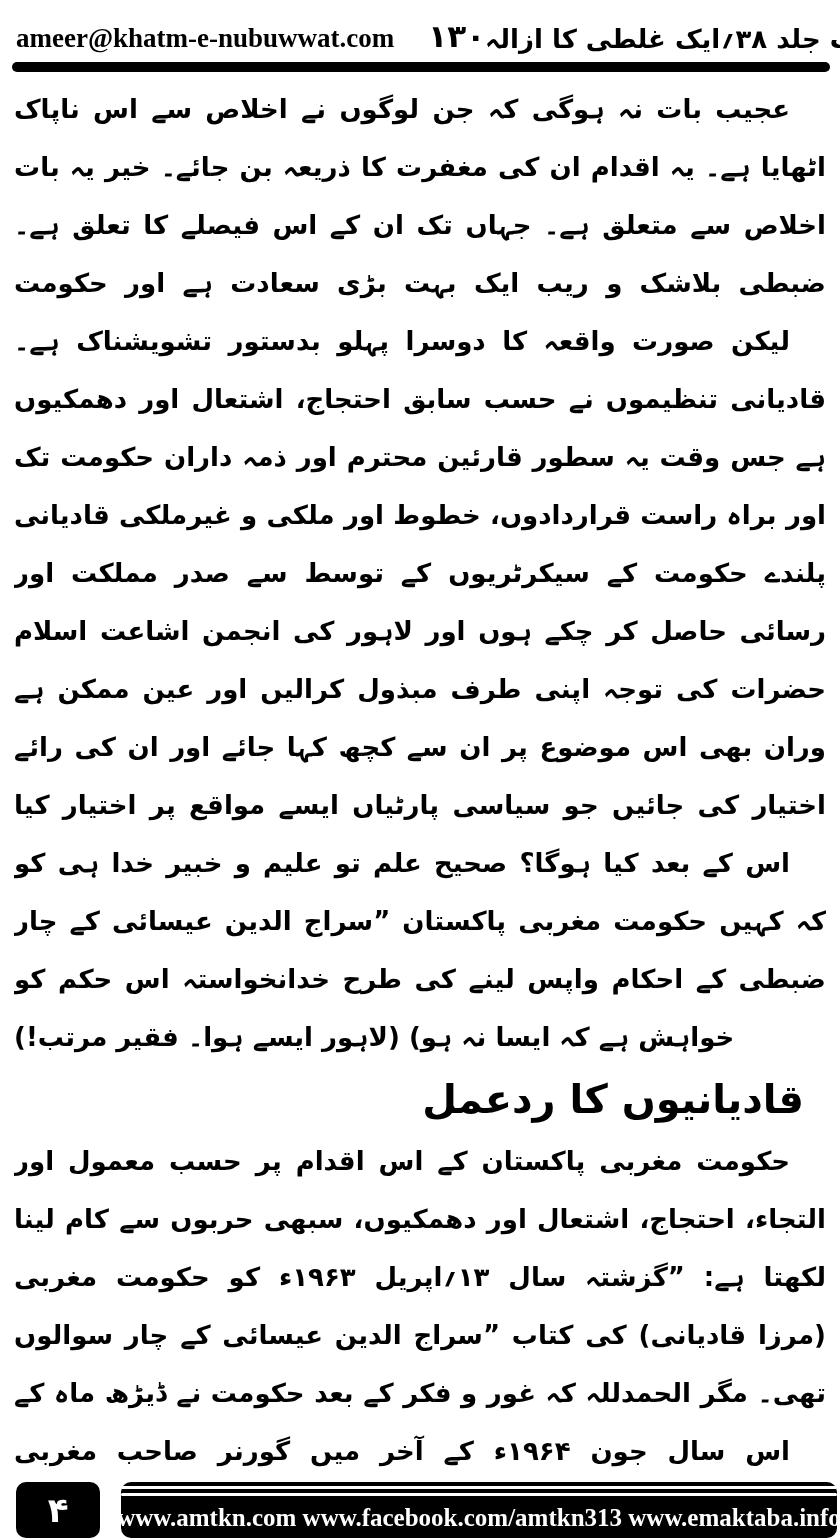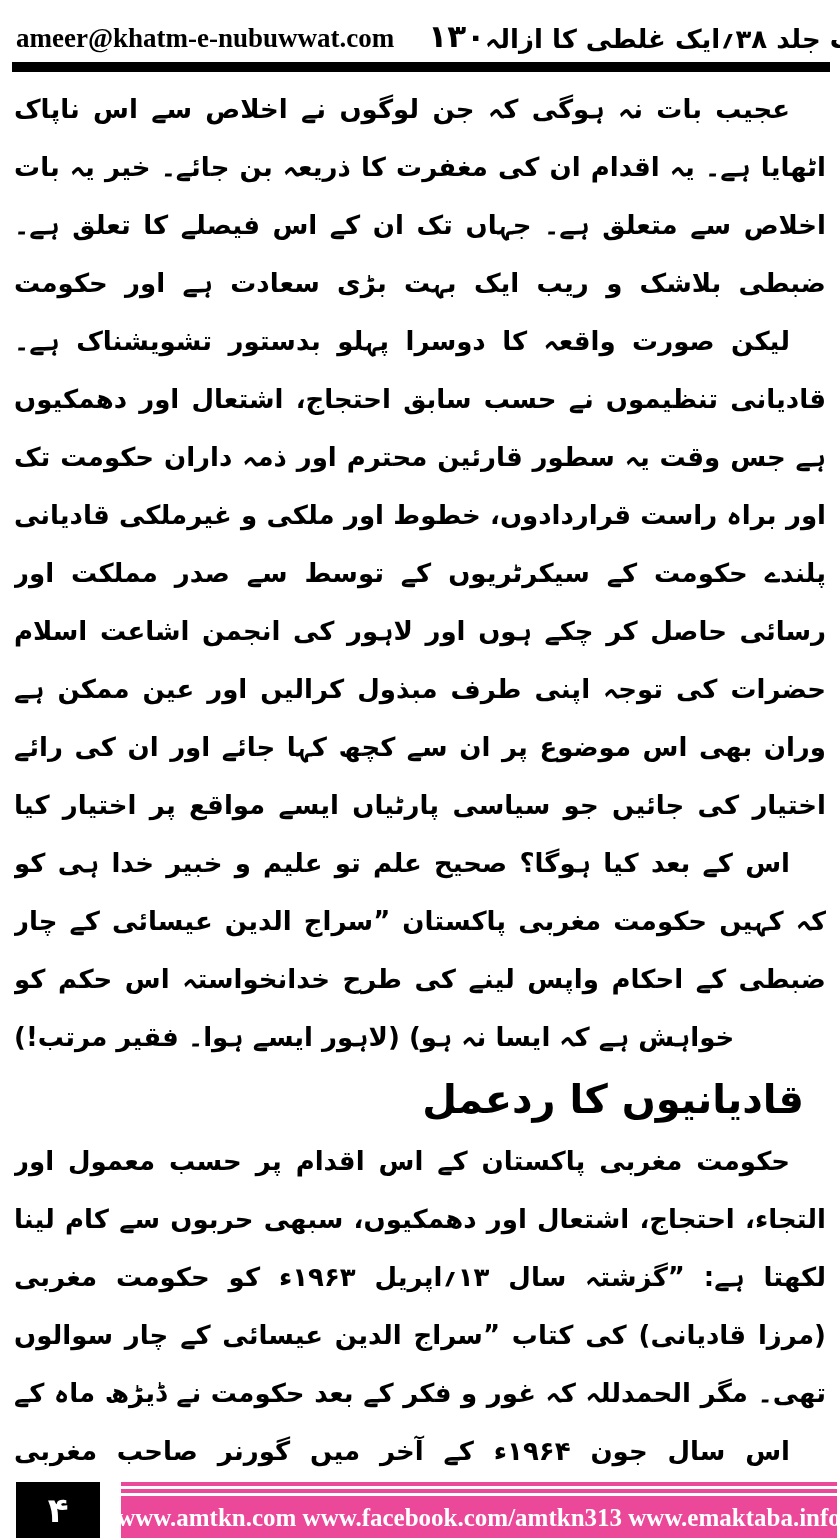--- a/index.html
+++ b/index.html
@@ -1,15 +1,15 @@
 <!DOCTYPE html>
 <html><head>
 <meta charset="utf-8">
 <style>
-  * { margin:0; padding:0; box-sizing:border-box; }
+  * { margin:0; padding:0; box-sizing:border-box;border-radius:10px; }
   html,body { background:#ffffff; }
   .page {
     position:relative;
     width:840px; height:1540px;
     background:#ffffff;
     color:#000;
     overflow:hidden;
     font-family:"DejaVu Sans", sans-serif;
   }
   
@@ -86,21 +86,21 @@
     display:flex;
     align-items:center;
     justify-content:center;
     font-weight:bold;
     font-size:34px;
     direction:rtl;
   }
   .footer-bar {
     flex:1;
     margin-left:21px;
-    background:#ec4899;
+    background:#000000;
     position:relative;
   }
   .footer-bar .stripe {
     position:absolute;
     left:0; right:0;
     height:3px;
     background:#fff;
   }
   .stripe.s1 { top:4px; }
   .stripe.s2 { top:11px; }

